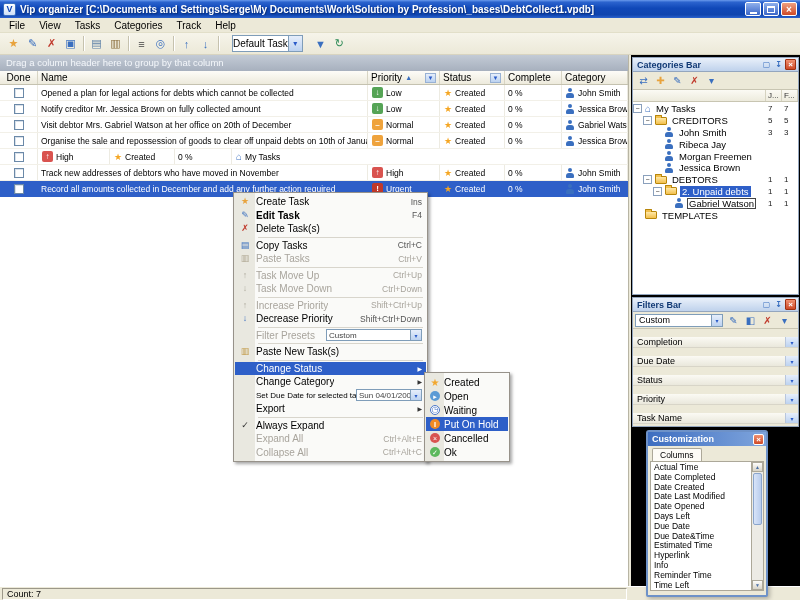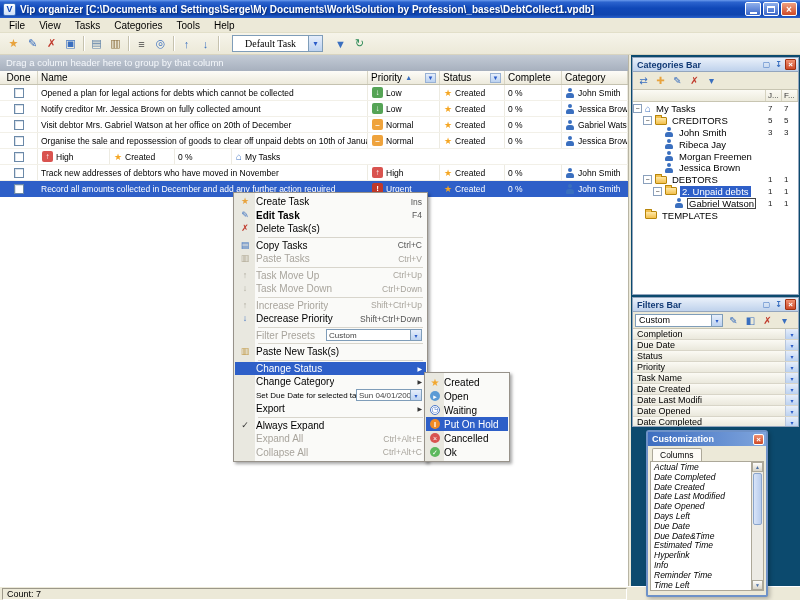--- a/index.html
+++ b/index.html
@@ -20,21 +20,21 @@
 .glyph-max{width:8px;height:7px;border:1px solid #fff;border-top-width:2px;}
 
 
 .menubar{position:absolute;left:0;top:18px;width:800px;height:15px;background:#ECE9D8;display:flex;align-items:center;padding-left:2px;border-bottom:1px solid #E2DFC9;}
 .menu-item{padding:0 7px;line-height:15px;font-size:10px;}
 .toolbar{position:absolute;left:0;top:33px;width:800px;height:22px;background:linear-gradient(#F6F4EA,#ECE9D8);display:flex;align-items:center;padding:0 4px;border-bottom:1px solid #D8D4C0;}
 .tb-group{display:flex;align-items:center;}
 .tb-btn{width:19px;height:18px;display:flex;align-items:center;justify-content:center;font-size:11px;border-radius:2px;}
 .tb-sep{width:1px;height:15px;background:#C6C2AE;margin:0 3px;box-shadow:1px 0 0 #fff;}
 .combo{height:17px;border:1px solid #7F9DB9;background:#fff;display:flex;align-items:center;margin:0 8px 0 10px;}
-.combo-text{padding:0 12px;font-size:10px;white-space:nowrap;font-family:Liberation Serif, serif;}
+.combo-text{padding:0 0;font-size:10px;white-space:nowrap;}
 .combo-arrow{width:14px;height:100%;background:linear-gradient(#E6EEFB,#BCD2F0);border-left:1px solid #7F9DB9;display:flex;align-items:center;justify-content:center;color:#2A5BC8;font-size:8px;}
 
 
 .main{position:absolute;left:0;top:55px;width:629px;height:531px;background:#fff;border-right:1px solid #B8B5A4;}
 .group-bar{height:16px;background:linear-gradient(#C3CBD6,#A7B0BE);color:#F4F7FB;font-size:9.5px;line-height:16px;padding-left:6px;}
 .thead{display:flex;height:14px;background:linear-gradient(#FDFCF8,#EDEADC);border-bottom:1px solid #C5C2B0;font-size:10px;}
 .th{border-right:1px solid #D8D5C4;padding:0 3px;display:flex;align-items:center;overflow:hidden;white-space:nowrap;}
 .w-done{width:38px;justify-content:center;}
 .w-name{width:330px;}
 .w-pri{width:72px;}
@@ -54,21 +54,21 @@
 .pri-normal{background:#EFA33C;}
 .pri-high{background:#D9534F;}
 .pri-urgent{background:#C0392B;}
 .star{color:#F5A623;font-size:9px;margin:0 3px 0 1px;flex:none;}
 .home-ic{color:#3A6FBF;font-size:10px;margin:0 3px 0 1px;flex:none;line-height:1;}
 .person-icon{position:relative;display:inline-block;width:9px;height:10px;margin:0 3px 0 1px;flex:none;}
 .person-icon::before{content:"";position:absolute;top:0;left:2px;width:4px;height:4px;border-radius:50%;background:#3A6FBF;}
 .person-icon::after{content:"";position:absolute;bottom:0;left:0;width:8px;height:5px;border-radius:3px 3px 1px 1px;background:#3A6FBF;}
 
 
-.right-col{position:absolute;left:631px;top:55px;width:169px;height:531px;background:#0c4a6e;}
+.right-col{position:absolute;left:631px;top:55px;width:169px;height:531px;background:#000000;}
 .panel{position:absolute;left:1px;width:167px;border:1px solid #94A6BE;background:#fff;overflow:hidden;}
 .categories-panel{top:2px;height:238px;}
 .filters-panel{top:242px;height:130px;background:#ECE9D8;}
 .panel-header{height:14px;background:linear-gradient(#E9F0FA,#BFD2EC);display:flex;align-items:center;padding:0 2px 0 4px;font-size:9px;font-weight:bold;color:#123A75;border-bottom:1px solid #94A6BE;}
 .ph-sp{flex:1;}
 .ph-btn{width:11px;height:11px;margin-left:1px;display:flex;align-items:center;justify-content:center;font-size:8px;color:#3A6FBF;flex:none;}
 .ph-close{background:linear-gradient(#F09070,#CE4A28);color:#fff;border:1px solid #A03010;border-radius:1px;font-weight:bold;}
 .panel-toolbar{height:18px;background:#ECE9D8;display:flex;align-items:center;padding:0 2px;border-bottom:1px solid #C8C5B2;}
 .pt-btn{width:17px;height:15px;display:flex;align-items:center;justify-content:center;font-size:10px;}
 .tree-head{height:12px;display:flex;background:linear-gradient(#FBFAF4,#EDEBDD);border-bottom:1px solid #C8C5B2;font-size:8px;color:#333;}
@@ -87,33 +87,33 @@
 .folder-icon{position:relative;display:inline-block;width:12px;height:8px;margin:0 3px 0 1px;flex:none;
   background:linear-gradient(#FFE8A8,#F2C04E);border:1px solid #B8860B;border-radius:1px;}
 .folder-icon::before{content:"";position:absolute;left:-1px;top:-3px;width:5px;height:2px;background:#F2C04E;border:1px solid #B8860B;border-bottom:none;border-radius:1px 1px 0 0;}
 
 
 .f-toolbar{height:17px;background:#ECE9D8;display:flex;align-items:center;padding:0 2px;border-bottom:1px solid #C8C5B2;}
 .f-combo{display:flex;height:13px;border:1px solid #7F9DB9;background:#fff;align-items:center;width:88px;margin-right:2px;}
 .f-combo-text{flex:1;font-size:9px;padding:0 3px;overflow:hidden;white-space:nowrap;}
 .f-combo-arrow{width:11px;height:100%;background:linear-gradient(#E6EEFB,#BCD2F0);border-left:1px solid #7F9DB9;display:flex;align-items:center;justify-content:center;color:#2A5BC8;font-size:6px;}
 .f-rows{background:#ECE9D8;}
-.f-row{height:11px;display:flex;align-items:center;border-bottom:1px solid #D8D5C8;background:linear-gradient(#FBFAF4,#EAE8DC);font-size:9px;padding-left:4px;}
+.f-row{height:11px;display:flex;align-items:center;border-bottom:1px solid #D8D5C8;background:linear-gradient(#FBFAF4,#EAE8DC);font-size:9px;padding-left:4px;margin-top:8px;}
 .f-label{overflow:hidden;white-space:nowrap;}
 .f-chev{margin-left:auto;width:13px;height:100%;display:flex;align-items:center;justify-content:center;color:#2A5BC8;font-size:6px;background:linear-gradient(#E6EEFB,#BCD2F0);border-left:1px solid #B8C6DC;flex:none;}
 
 
 .custwin{position:absolute;left:646px;top:430px;width:122px;height:167px;background:#ECE9D8;border:2px solid #6E92C8;border-radius:3px 3px 2px 2px;z-index:30;box-shadow:2px 2px 4px rgba(0,0,0,.25);}
 .cust-title{height:14px;background:linear-gradient(90deg,#3E6EC0,#7FA5DD);display:flex;align-items:center;padding:0 2px 0 4px;color:#fff;font-weight:bold;font-size:9px;}
 .cust-close{margin-left:auto;width:11px;height:11px;background:linear-gradient(#F09070,#CE4A28);border:1px solid #fff;border-radius:2px;color:#fff;font-size:8px;display:flex;align-items:center;justify-content:center;font-weight:bold;}
 .cust-body{padding:2px;}
 .tabs{display:flex;height:14px;border-bottom:1px solid #ACA899;padding-left:2px;text-align:center;}
 .tab{background:#FDFBF6;border:1px solid #ACA899;border-bottom:none;border-radius:2px 2px 0 0;padding:0 7px;font-size:8.5px;line-height:13px;}
 .cust-list{border:1px solid #ACA899;background:#fff;height:129px;display:flex;border-top:none;}
-.cl-items{flex:1;overflow:hidden;padding-top:1px;font-style:italic;}
+.cl-items{flex:1;overflow:hidden;padding-top:1px;}
 .cl-item{height:9.8px;line-height:9.8px;font-size:8.5px;padding-left:3px;white-space:nowrap;overflow:hidden;}
 .cl-scroll{width:12px;background:#ECEBE5;border-left:1px solid #ACA899;display:flex;flex-direction:column;flex:none;}
 .sc-btn{height:10px;background:linear-gradient(#FDFDFB,#D8D4C8);border:1px solid #ACA899;font-size:5px;color:#4A6FA5;display:flex;align-items:center;justify-content:center;flex:none;}
 .sc-track{flex:1;padding:1px 1px;}
 .sc-thumb{height:52px;background:linear-gradient(90deg,#D8E4F8,#B8CCEC);border:1px solid #8AA5CC;border-radius:2px;}
 
 
 .status-bar{position:absolute;left:0;top:586px;width:800px;height:14px;background:#ECE9D8;border-top:1px solid #fff;}
 .sb-cell{position:absolute;left:2px;top:1px;width:625px;height:12px;border:1px solid;border-color:#9C9889 #FFF #FFF #9C9889;font-size:9px;padding-left:4px;line-height:10px;}
 
@@ -163,21 +163,21 @@
         <span class="glyph-max" data-name="maximize-icon"></span>
       </div>
     <div class="win-btn btn-close" data-name="close-button">×</div>
   </div>
 
   <div class="menubar" id="menubar" data-name="menu-bar">
       <span class="menu-item" data-name="menu-file">File</span>
       <span class="menu-item" data-name="menu-view">View</span>
       <span class="menu-item" data-name="menu-tasks">Tasks</span>
       <span class="menu-item" data-name="menu-categories">Categories</span>
-      <span class="menu-item" data-name="menu-tools">Tools</span>
+      <span class="menu-item" data-name="menu-tools">Track</span>
       <span class="menu-item" data-name="menu-help">Help</span>
     </div>
 
   <div class="toolbar" data-name="main-toolbar">
     <div class="tb-group" id="tb-left" data-name="toolbar-left-group">
         <span class="tb-btn" data-name="new-task-icon" style="color: rgb(232, 163, 61);">★</span>
         <span class="tb-btn" data-name="edit-task-icon" style="color: rgb(58, 111, 191);">✎</span>
         <span class="tb-btn" data-name="delete-task-icon" style="color: rgb(192, 57, 43);">✗</span>
         <span class="tb-btn" data-name="duplicate-task-icon" style="color: rgb(58, 111, 191);">▣</span>
         <span class="tb-sep" data-name="toolbar-separator"></span>

